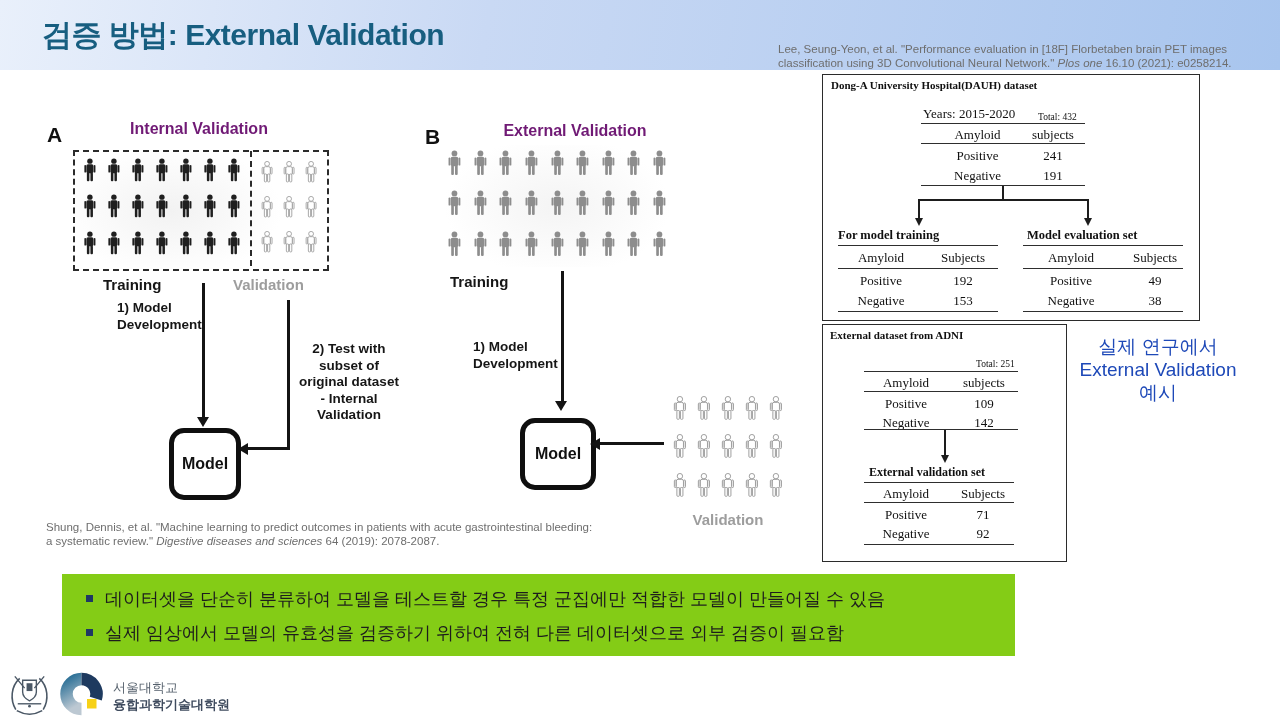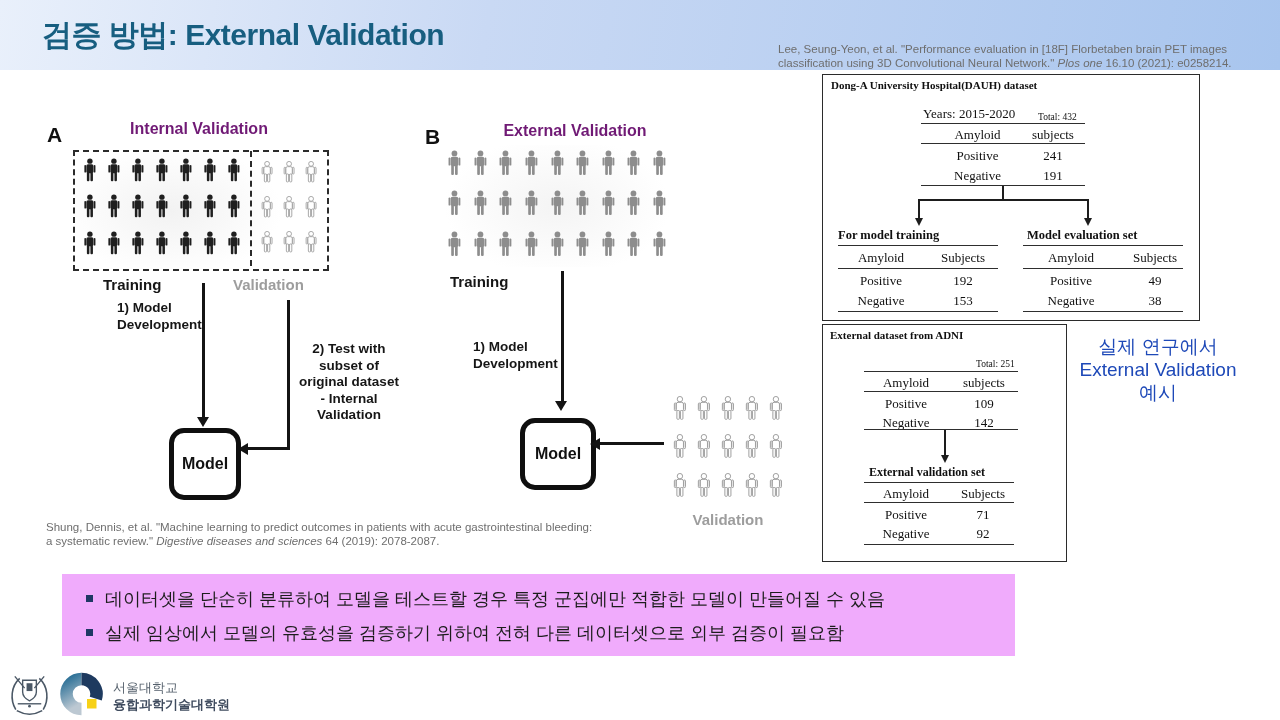--- a/index.html
+++ b/index.html
@@ -76,21 +76,21 @@
   .cell{position:absolute;font-size:13px;text-align:center;white-space:nowrap;}
   .cell.left{text-align:left;}
   .small{position:absolute;font-size:9.5px;white-space:nowrap;}
   .rule{position:absolute;height:1.3px;background:#2e2e2e;}
   .tline{position:absolute;background:#1d1d1d;}
   .tri-down-sm{position:absolute;width:0;height:0;border-left:4.5px solid transparent;border-right:4.5px solid transparent;border-top:8px solid #1d1d1d;}
 
   
   #note{position:absolute;left:1070px;top:335px;width:176px;text-align:center;
         font-size:19px;line-height:23px;color:#1e49b8;}
-  #kbox{position:absolute;left:62px;top:574px;width:953px;height:82px;background:#f0abfc;}
+  #kbox{position:absolute;left:62px;top:574px;width:953px;height:82px;background:#84cc16;}
   .kitem{position:absolute;left:24px;display:flex;gap:12px;width:910px;}
   .kitem .sq{width:7px;height:7px;background:#1f3864;margin-top:8px;flex:none;}
   .kitem .ktext{font-size:18px;color:#1d1d1d;line-height:24px;}
   #k0{top:13px;} #k1{top:47px;}
   #seal{position:absolute;left:6px;top:670px;}
   #clogo{position:absolute;left:59px;top:672px;}
   #affil{position:absolute;left:113px;top:679px;font-size:13px;line-height:17px;color:#55606c;}
   #affil .l2{font-weight:bold;color:#3f4b5e;}
 </style>
 </head>

